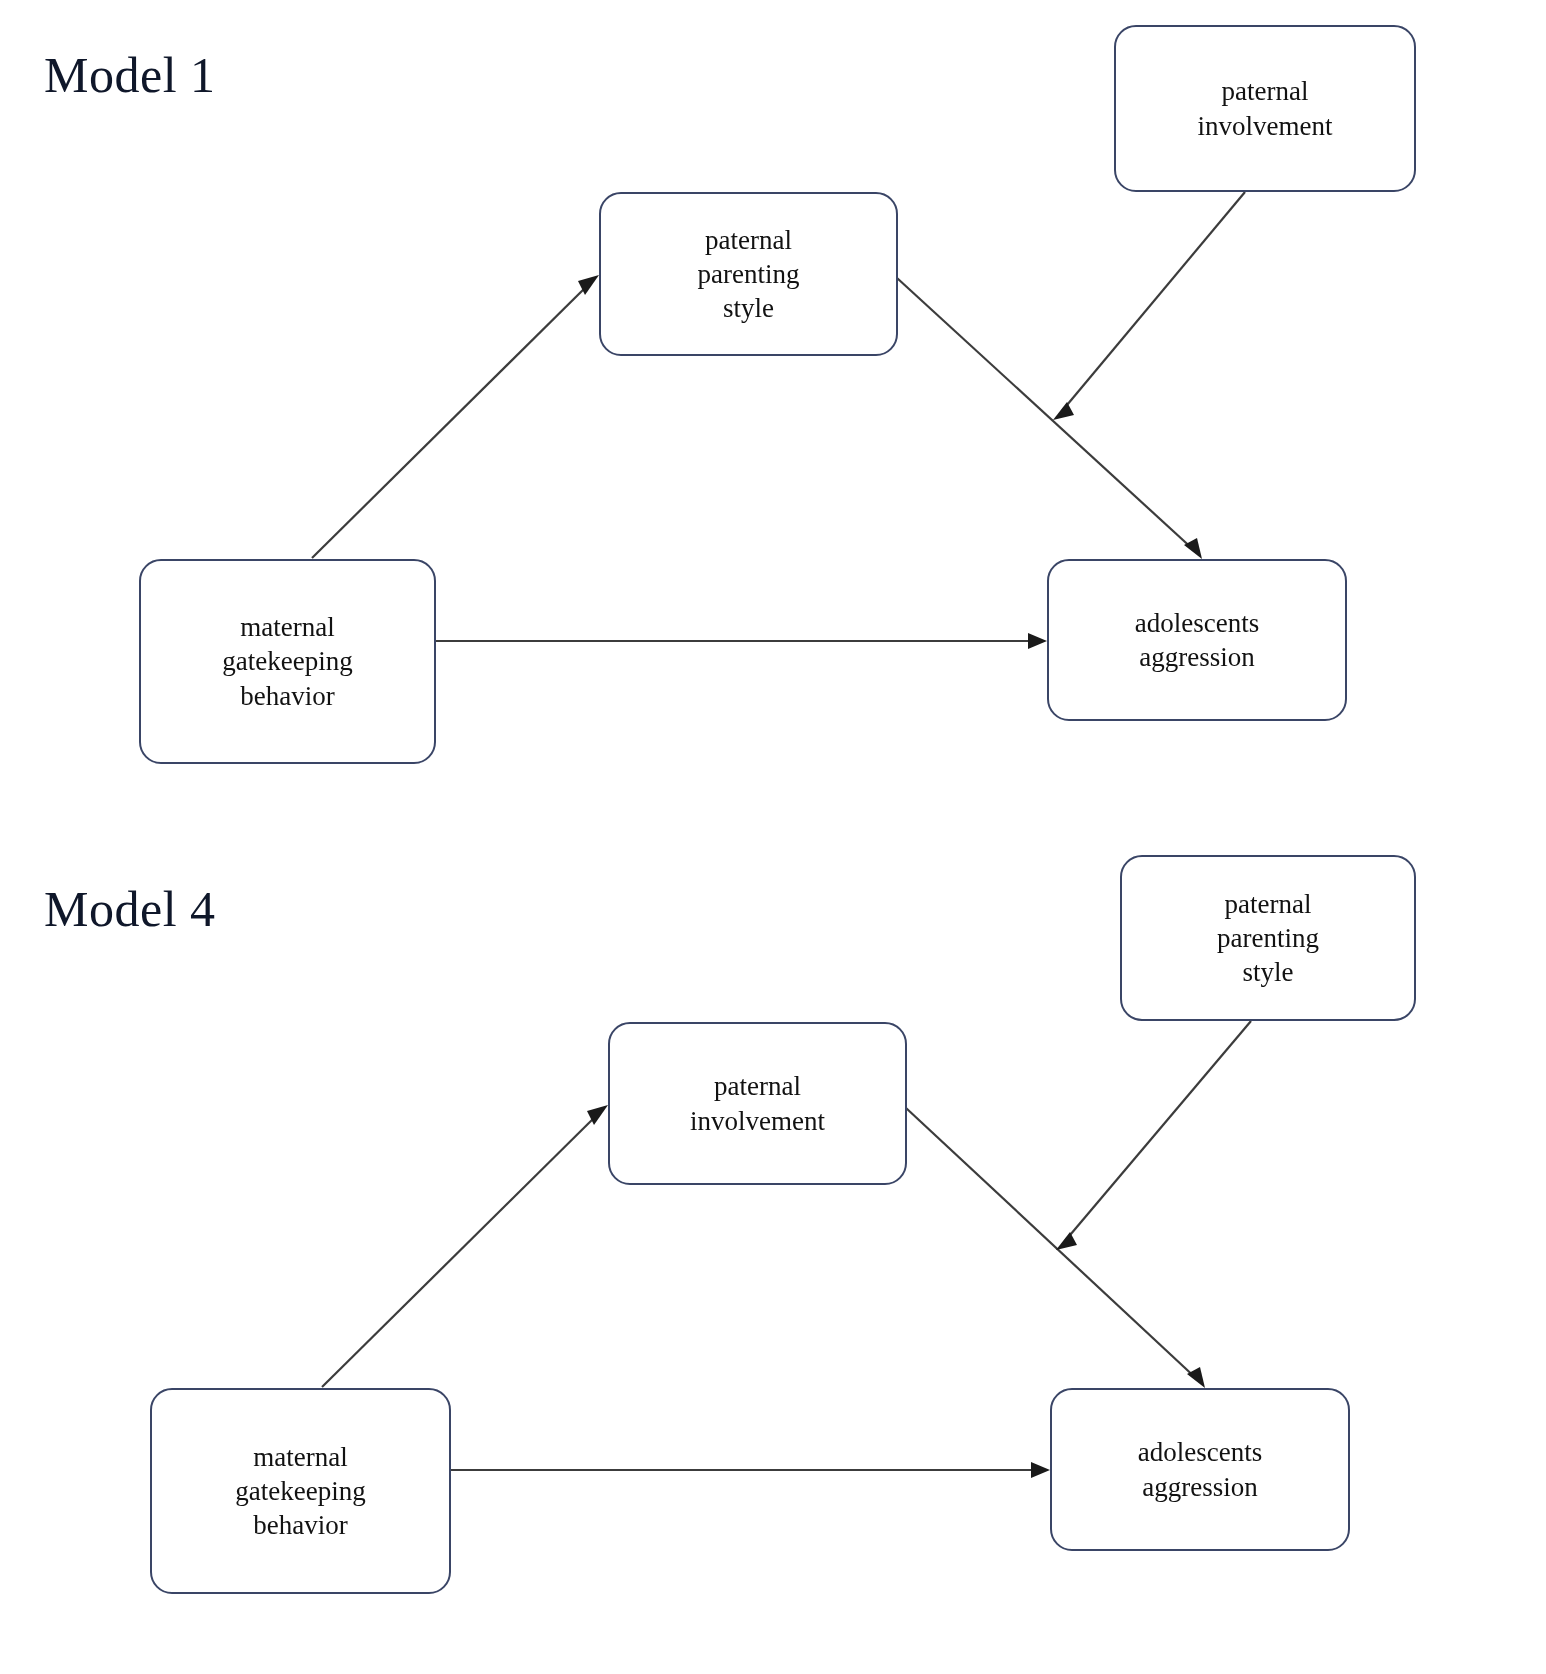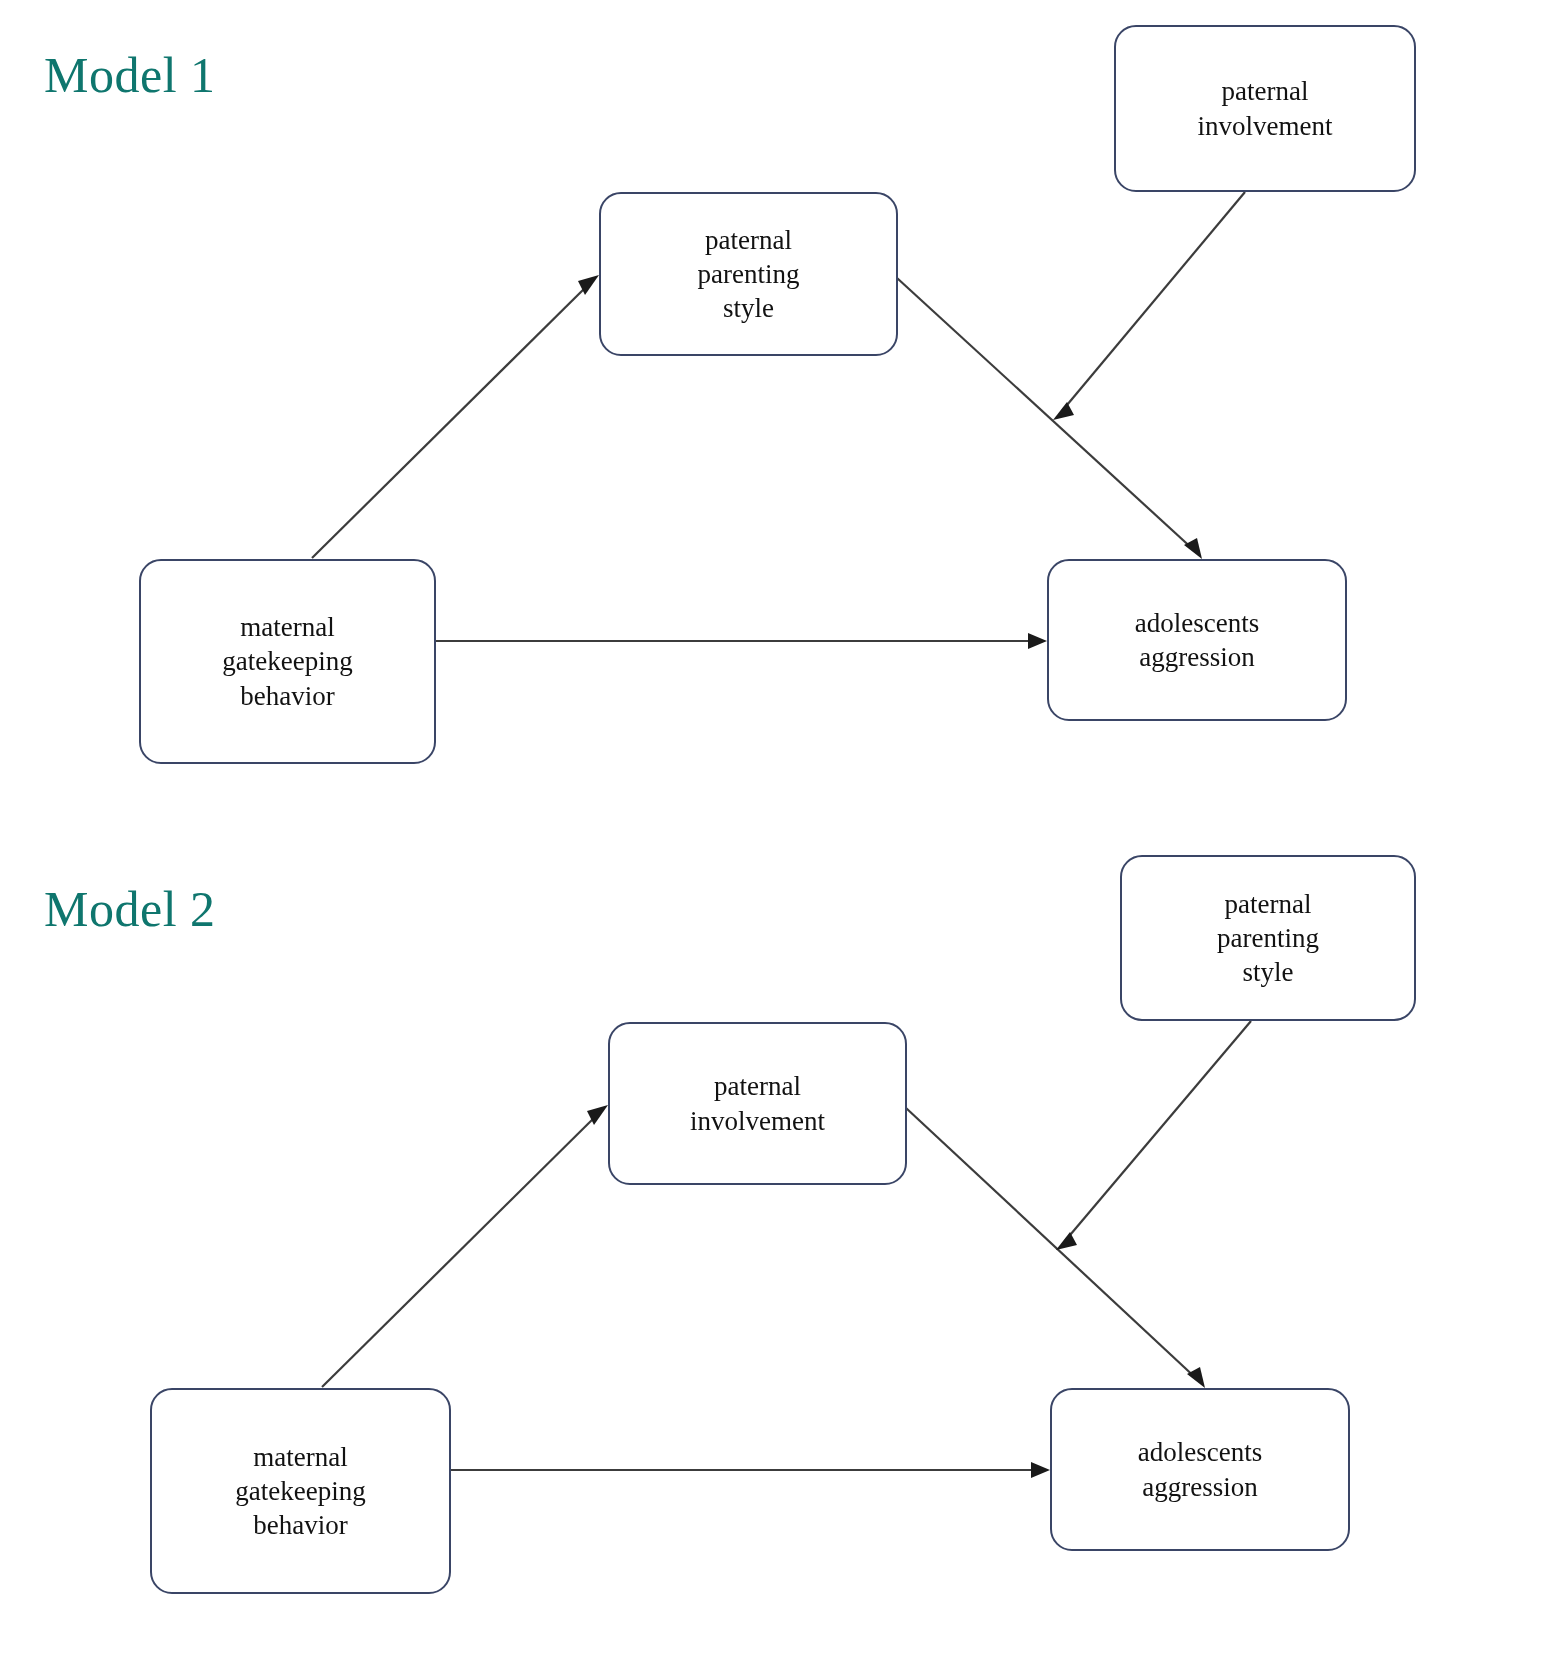--- a/index.html
+++ b/index.html
@@ -13,21 +13,21 @@
     width: 1546px;
     height: 1674px;
     background: #ffffff;
     overflow: hidden;
     font-family: "Liberation Serif", "DejaVu Serif", serif;
   }
   .model-label {
     position: absolute;
     font-family: "Liberation Serif", "DejaVu Serif", serif;
     font-size: 50px;
-    color: #0f766e;
+    color: #0f172a;
     letter-spacing: 0.5px;
     white-space: nowrap;
   }
   #model1-label { left: 44px; top: 46px; }
   #model2-label { left: 44px; top: 880px; }
 
   .node {
     position: absolute;
     box-sizing: border-box;
     border: 2px solid #3a4566;
@@ -140,21 +140,21 @@
     <span class="node-label">maternal
 gatekeeping
 behavior</span>
   </div>
 
   <div class="node" id="m1-adolescents-aggr">
     <span class="node-label">adolescents
 aggression</span>
   </div>
 
-  <div class="model-label" id="model2-label">Model 2</div>
+  <div class="model-label" id="model2-label">Model 4</div>
 
   <div class="node" id="m2-paternal-parenting">
     <span class="node-label">paternal
 parenting
 style</span>
   </div>
 
   <div class="node" id="m2-paternal-involvement">
     <span class="node-label">paternal
 involvement</span>

